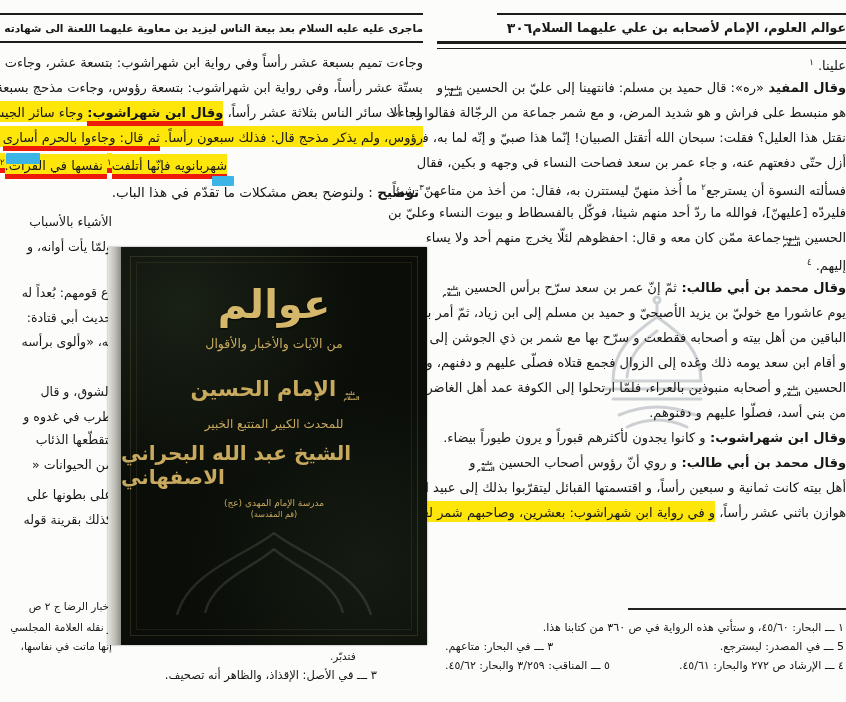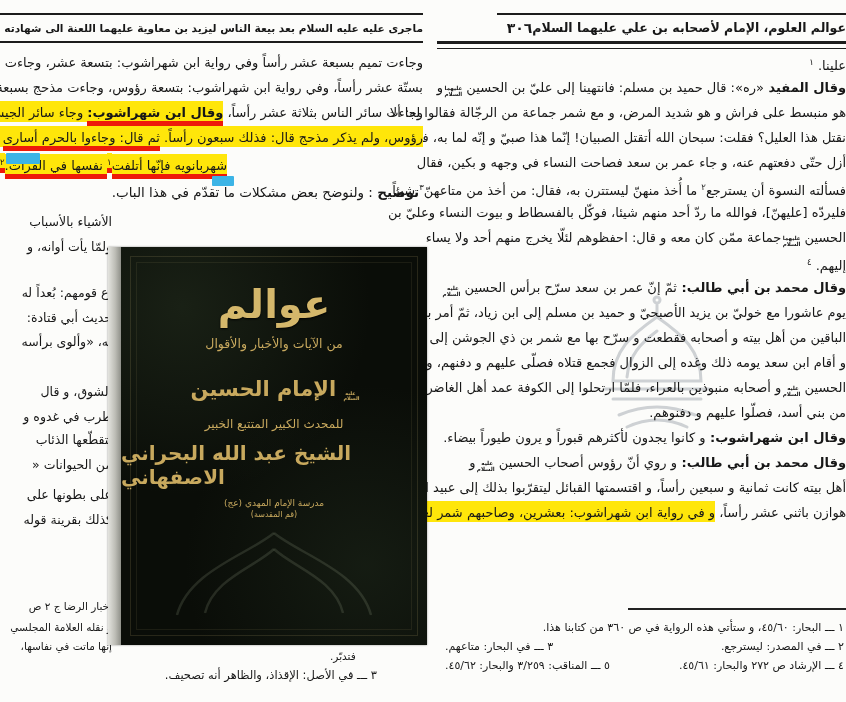--- a/index.html
+++ b/index.html
@@ -133,21 +133,21 @@
         <div class="tline"><span class="">أهل بيته كانت ثمانية و سبعين رأساً، و اقتسمتها القبائل ليتقرّبوا بذلك إلى عبيد الله و</span></div>
         <div class="tline"><span class="">هوازن باثني عشر رأساً، </span><span class="hl">و في رواية ابن شهراشوب: بعشرين، وصاحبهم شمر لعنه الله،</span></div>
       </div>
 
     <div class="fn-divider"></div>
     <div class="fnotes">
       <div class="fnrow">
         <span>١ ـــ البحار: ٤٥/٦٠، و ستأتي هذه الرواية في ص ٣٦٠ من كتابنا هذا.</span>
       </div>
       <div class="fnrow">
-        <span>٢ ـــ في المصدر: ليسترجع.</span>
+        <span>5 ـــ في المصدر: ليسترجع.</span>
         <span>٣ ـــ في البحار: متاعهم.</span>
       </div>
       <div class="fnrow">
         <span>٤ ـــ الإرشاد ص ٢٧٢ والبحار: ٤٥/٦١.</span>
         <span>٥ ـــ المناقب: ٣/٢٥٩ والبحار: ٤٥/٦٢.</span>
       </div>
     </div>
   </div>
 
   <div class="page page-left">

